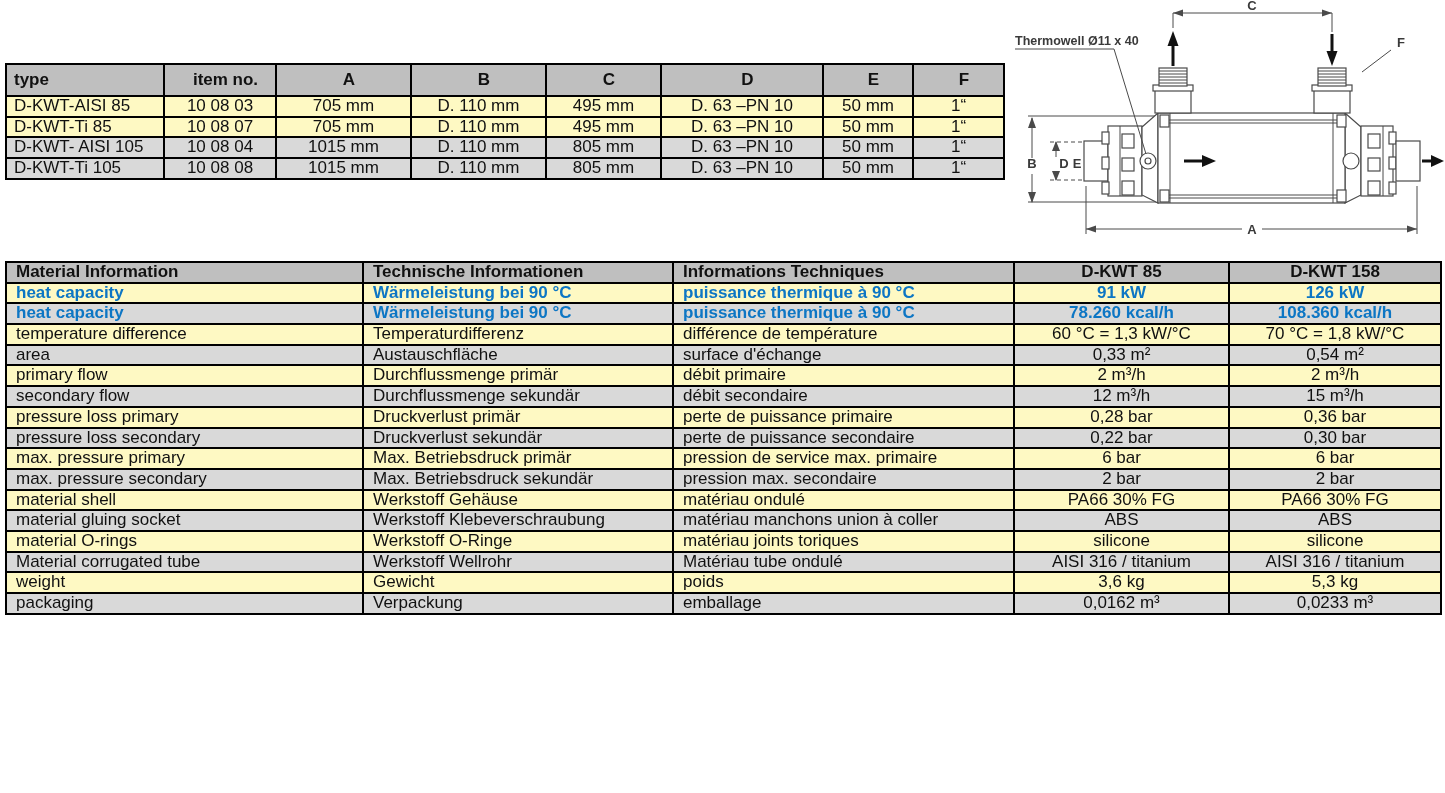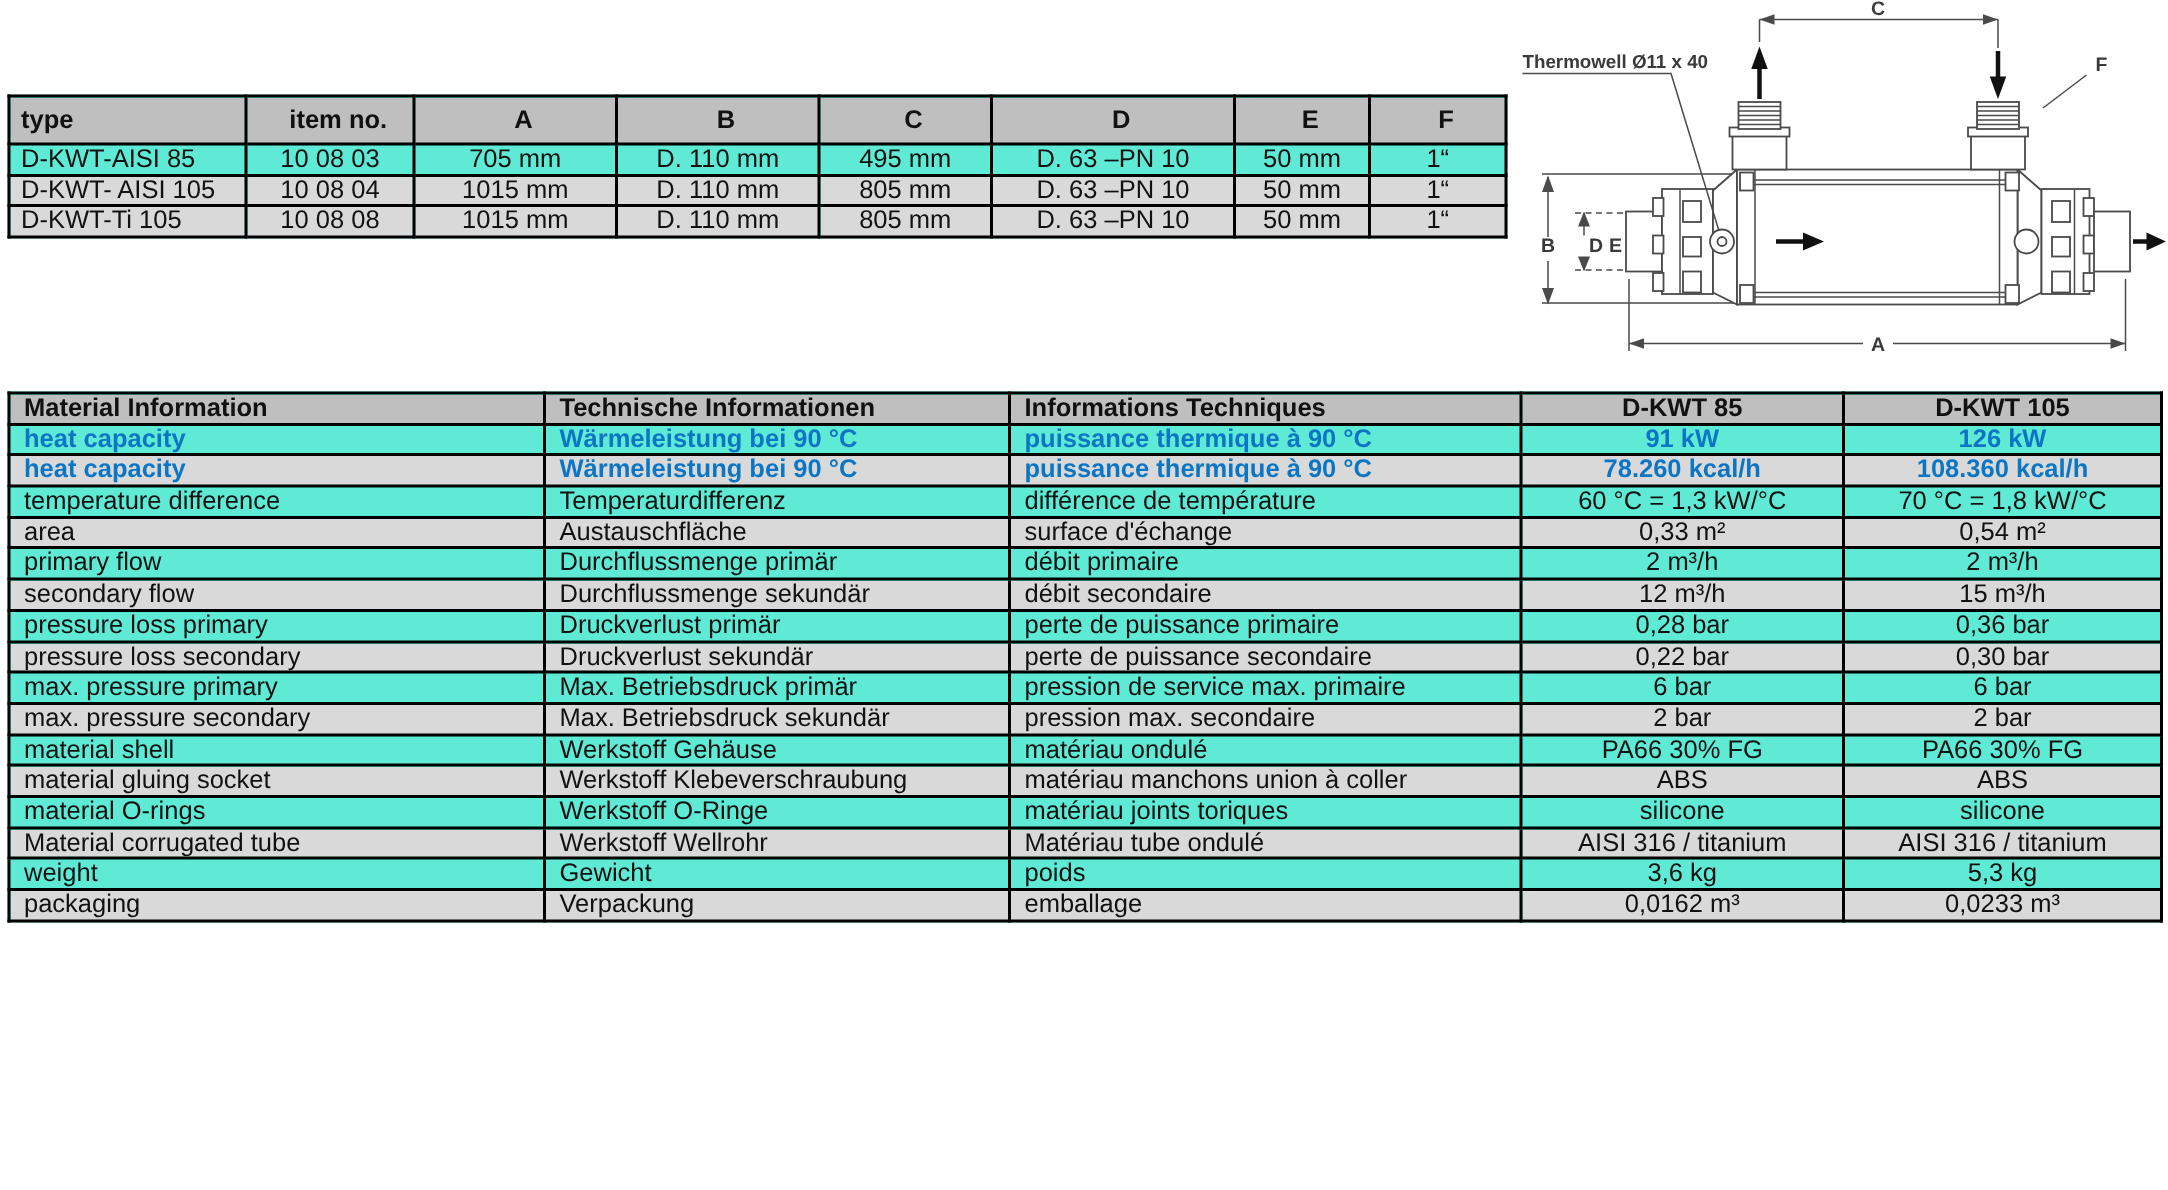--- a/index.html
+++ b/index.html
@@ -7,21 +7,21 @@
     position:relative;
     width:1445px;height:793px;
     background:#ffffff;
     font-family:"Liberation Sans",sans-serif;
     overflow:hidden;
   }
   table{
     border-collapse:collapse;
     table-layout:fixed;
     position:absolute;
-    background:#5eead4;
+    background:#fef9c3;
   }
   td,th{
     border:2px solid #000;
     font-size:17px;
     line-height:1.1;
     white-space:nowrap;
     overflow:hidden;
     padding:0 4px;
     text-align:center;
     vertical-align:middle;
@@ -98,20 +98,30 @@
       <tr class="">
         <td>D-KWT-AISI 85</td>
         <td>10 08 03</td>
         <td>705 mm</td>
         <td>D. 110 mm</td>
         <td>495 mm</td>
         <td>D. 63 –PN 10</td>
         <td>50 mm</td>
         <td>1“</td>
       </tr>
+      <tr class="">
+        <td>D-KWT-Ti 85</td>
+        <td>10 08 07</td>
+        <td>705 mm</td>
+        <td>D. 110 mm</td>
+        <td>495 mm</td>
+        <td>D. 63 –PN 10</td>
+        <td>50 mm</td>
+        <td>1“</td>
+      </tr>
       <tr class="shade">
         <td>D-KWT- AISI 105</td>
         <td>10 08 04</td>
         <td>1015 mm</td>
         <td>D. 110 mm</td>
         <td>805 mm</td>
         <td>D. 63 –PN 10</td>
         <td>50 mm</td>
         <td>1“</td>
       </tr>
@@ -135,21 +145,21 @@
       <col style="width:341px">
     <col style="width:215px">
       <col style="width:212px">
   </colgroup>
   <thead>
     <tr id="tech-header-row">
         <th>Material Information</th>
         <th>Technische Informationen</th>
         <th>Informations Techniques</th>
         <th>D-KWT 85</th>
-        <th>D-KWT 105</th>
+        <th>D-KWT 158</th>
       </tr>
   </thead>
   <tbody id="tech-body">
       <tr class="hl">
         <td>heat capacity</td>
         <td>Wärmeleistung bei 90 °C</td>
         <td>puissance thermique à 90 °C</td>
         <td>91 kW</td>
         <td>126 kW</td>
       </tr>

